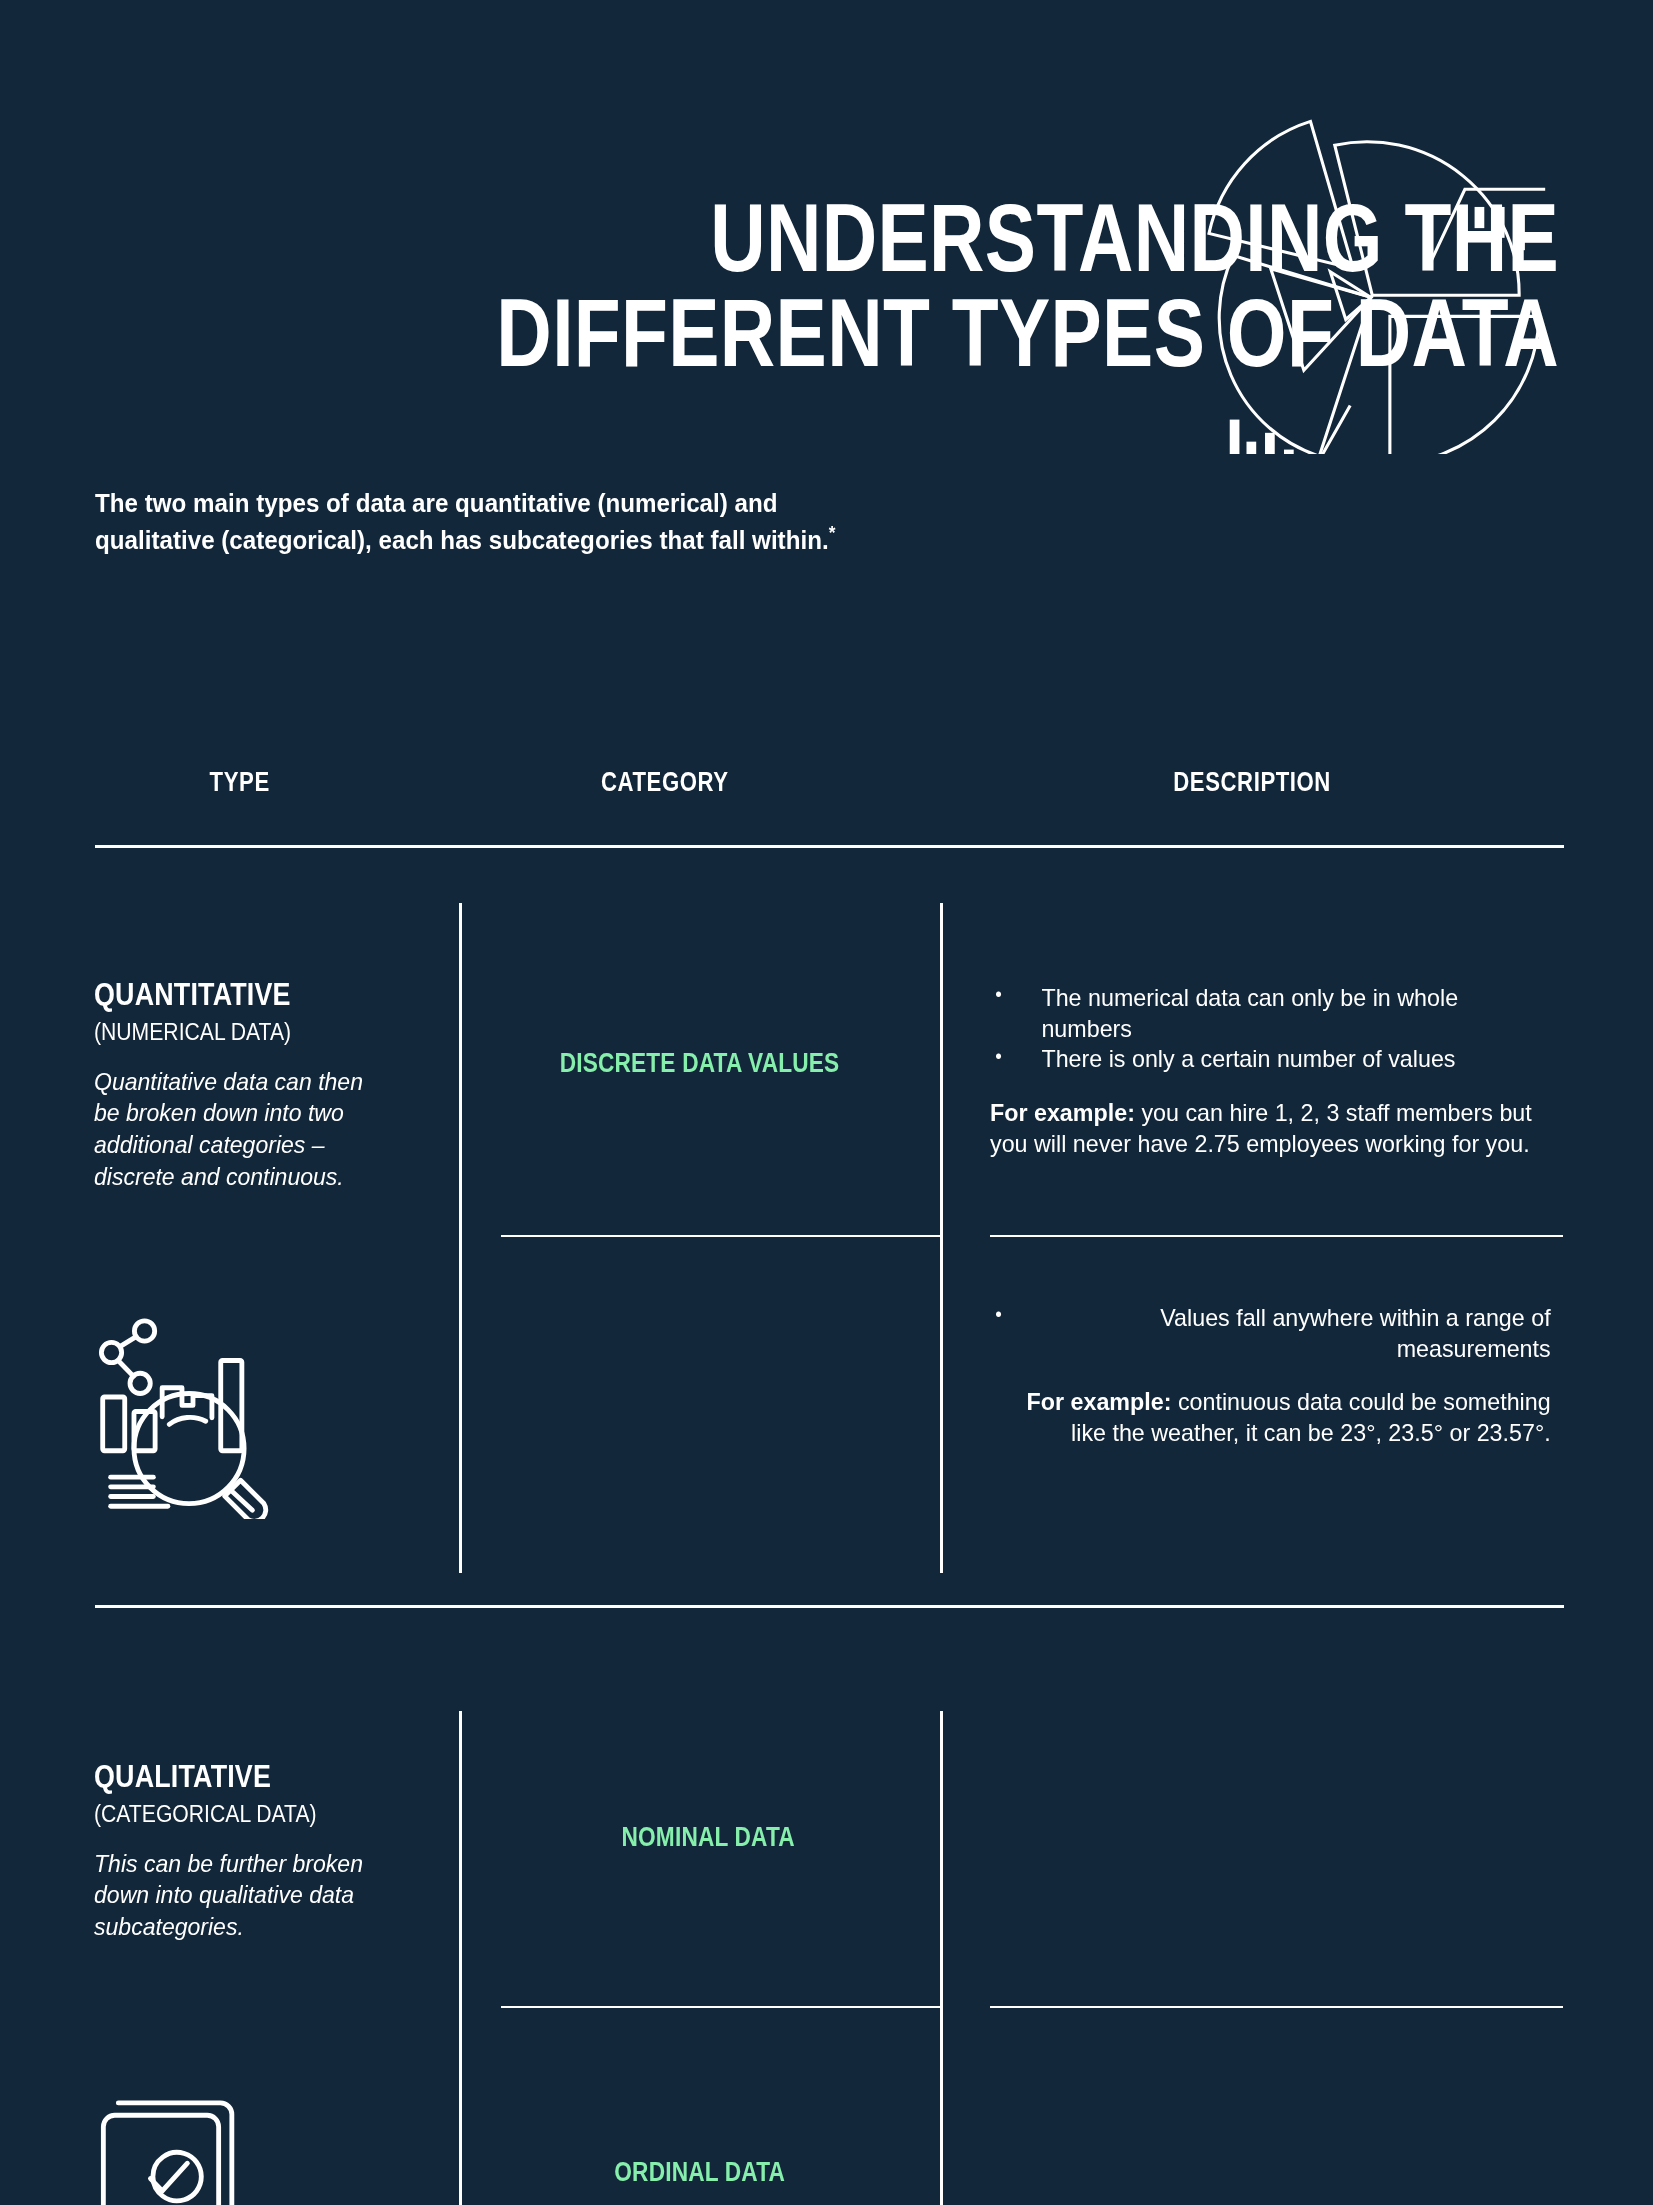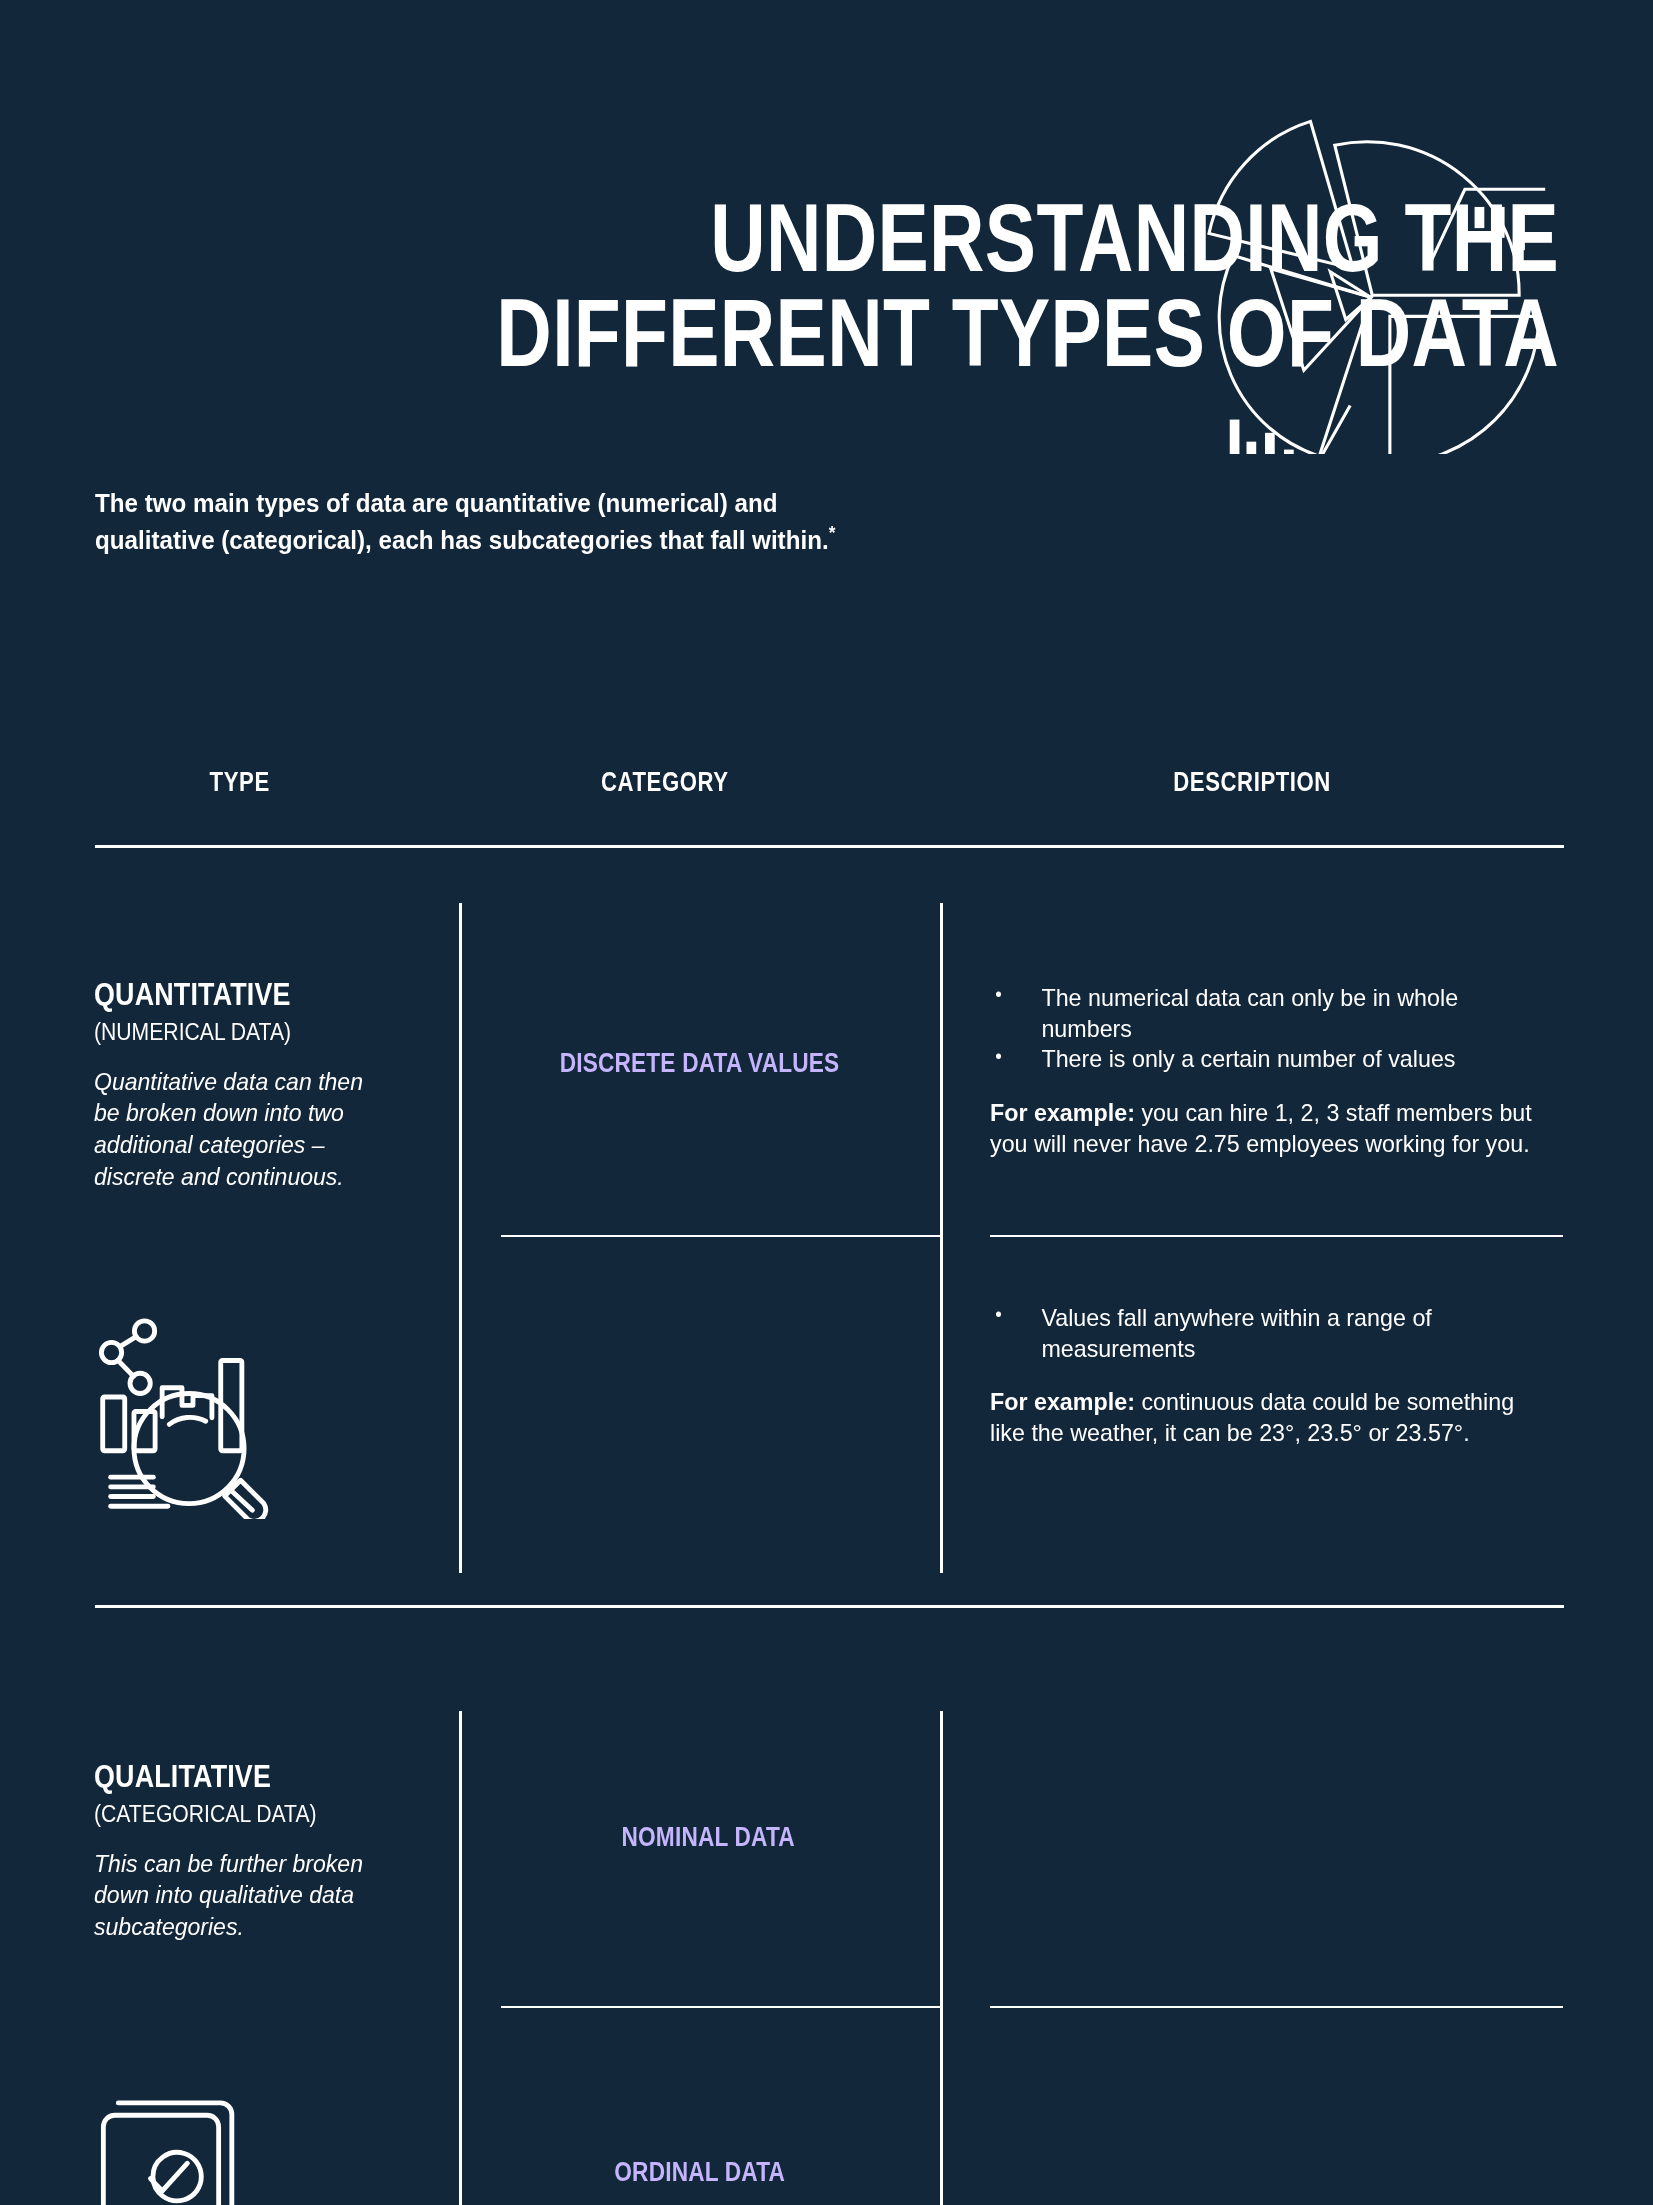--- a/index.html
+++ b/index.html
@@ -161,35 +161,35 @@
   .cat-label {
     position: absolute;
     left: 459px;
     width: 482px;
     text-align: center;
     font-family: "Liberation Sans Narrow", "Liberation Sans", sans-serif;
     font-weight: 700;
     font-size: 27px;
     letter-spacing: 0.2px;
     text-transform: uppercase;
-    color: #c4b5fd;
+    color: #86efac;
   }
   #cat-label-1 { top: 1048px; }
   #cat-label-2 { top: 1392px; }
   #cat-label-3 { top: 1822px; margin-left: 8px; }
   #cat-label-4 { top: 2157px; }
   .cat-label span {
     display: inline-block;
     transform: scaleX(0.84);
   }
 
   
   .desc-block { position: absolute; left: 990px; width: 578px; }
   #desc-block-1 { top: 983px; }
-  #desc-block-2 { top: 1303px; }
+  #desc-block-2 { top: 1303px; text-align: right; }
   #desc-block-3 { top: 1720px; }
   #desc-block-4 { top: 2044px; }
 
   .bullets { list-style: none; }
   .bullets li {
     position: relative;
     padding-left: 53px;
     font-family: "Liberation Sans Narrow", "Liberation Sans", sans-serif;
     font-weight: 400;
     font-size: 24px;

